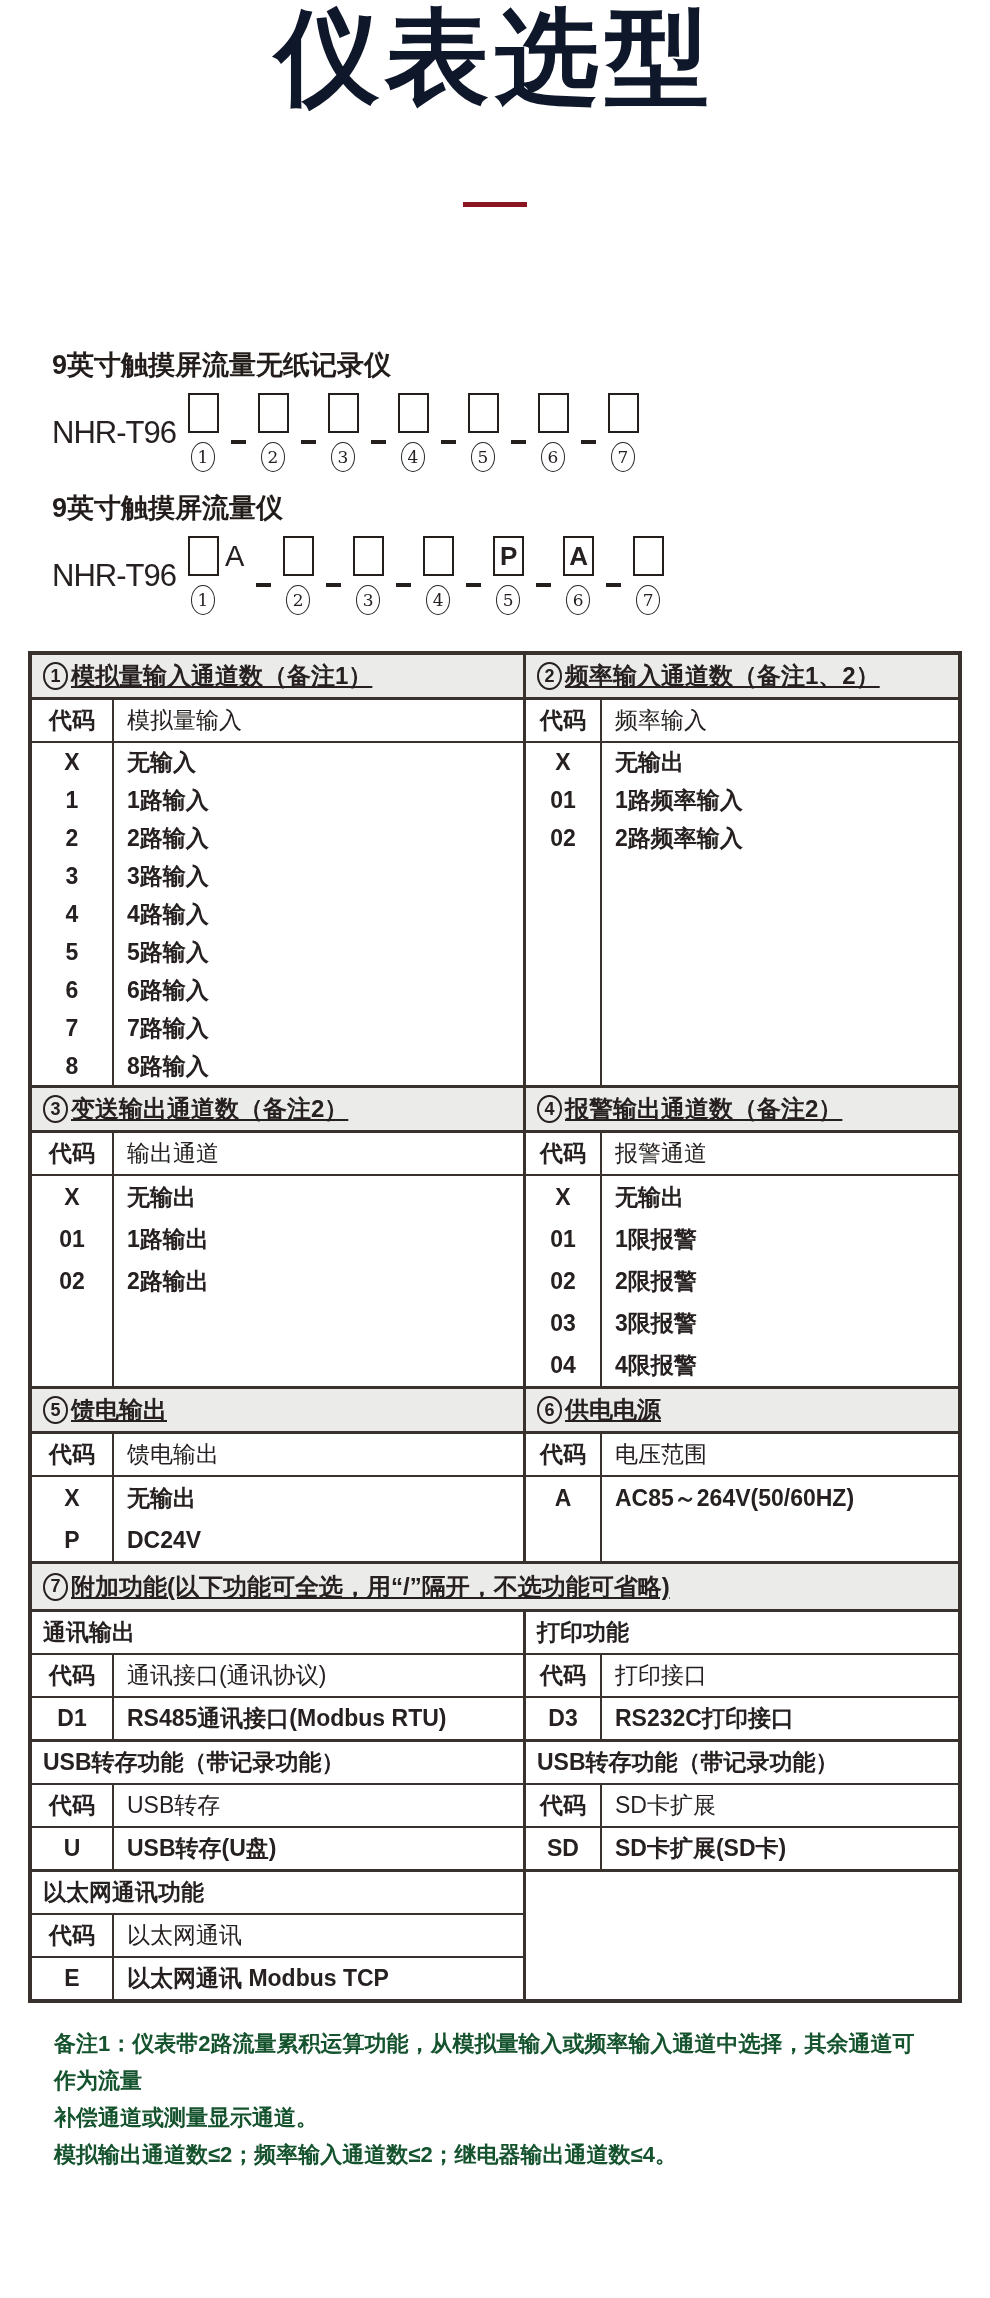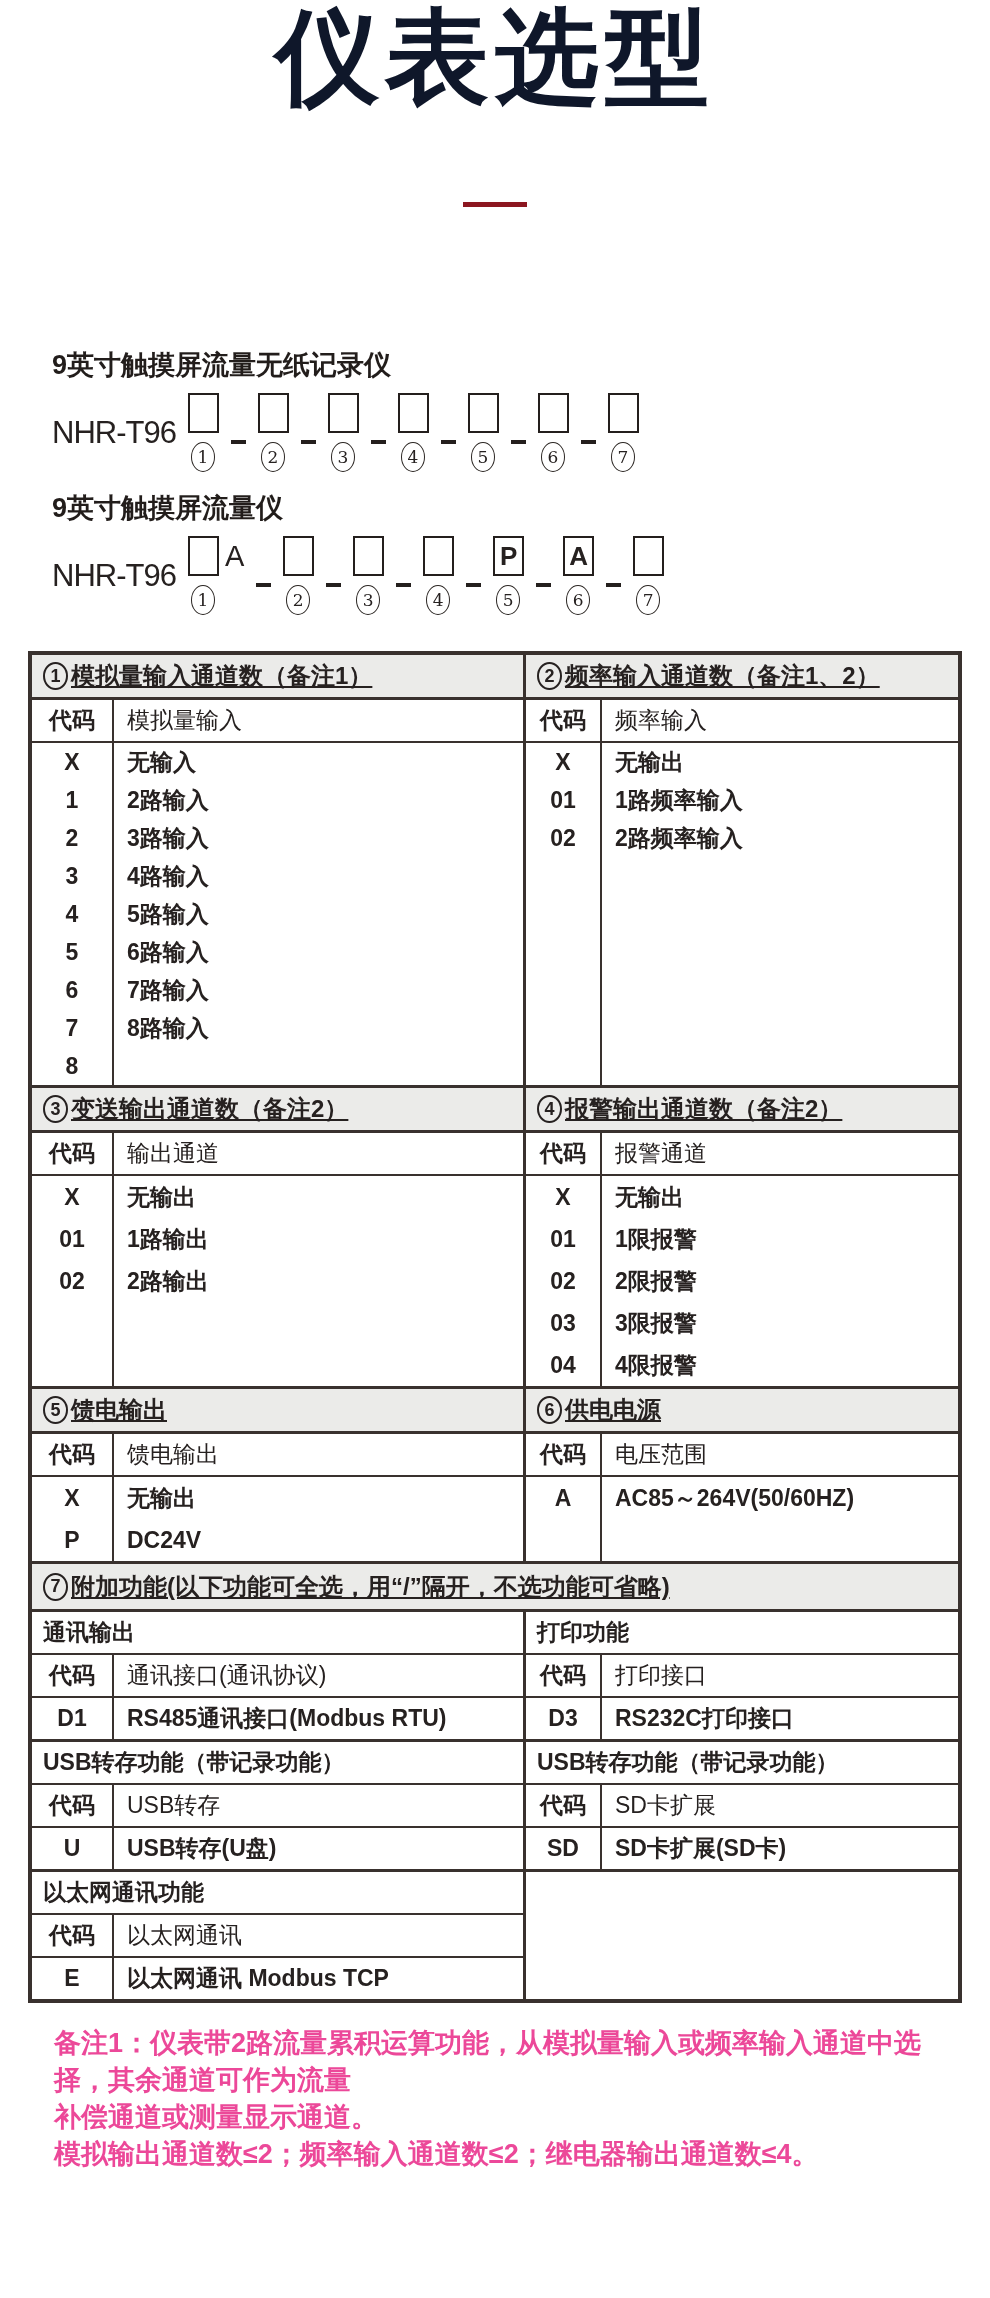--- a/index.html
+++ b/index.html
@@ -73,21 +73,21 @@
   .desccell { height:38px; display:flex; align-items:center; padding-left:13px; font-size:23px; font-weight:600; }
   .tall-rows .codecell, .tall-rows .desccell { height:42px; }
   .namerow {
     min-height:43px; flex:none; display:flex; align-items:center; padding-left:11px;
     font-size:23px; font-weight:700; border-bottom:2.5px solid var(--line);
   }
   .p7 .codecell, .p7 .desccell { height:41px; }
 
   
   .notes { margin:22px 64px 0 54px; }
-  .note-line { font-size:27px; font-weight:700; line-height:37px; color:#ec4899; }
+  .note-line { font-size:22px; font-weight:700; line-height:37px; color:#14532d; }
   .note-line:nth-child(4) { padding-left:10px; }
 </style>
 </head>
 <body>
 
 <div class="page">
   <h1 class="page-title">仪表选型</h1>
   <div class="red-dash"></div>
   <div class="models">
       <div class="m-block">
@@ -218,20 +218,21 @@
               <div class="codecell">2</div>
               <div class="codecell">3</div>
               <div class="codecell">4</div>
               <div class="codecell">5</div>
               <div class="codecell">6</div>
               <div class="codecell">7</div>
               <div class="codecell">8</div>
             </div>
             <div class="desccol">
               <div class="desccell">无输入</div>
+              <div class="desccell">1路输入</div>
               <div class="desccell">2路输入</div>
               <div class="desccell">3路输入</div>
               <div class="desccell">4路输入</div>
               <div class="desccell">5路输入</div>
               <div class="desccell">6路输入</div>
               <div class="desccell">7路输入</div>
               <div class="desccell">8路输入</div>
             </div>
           </div>
         </div>

